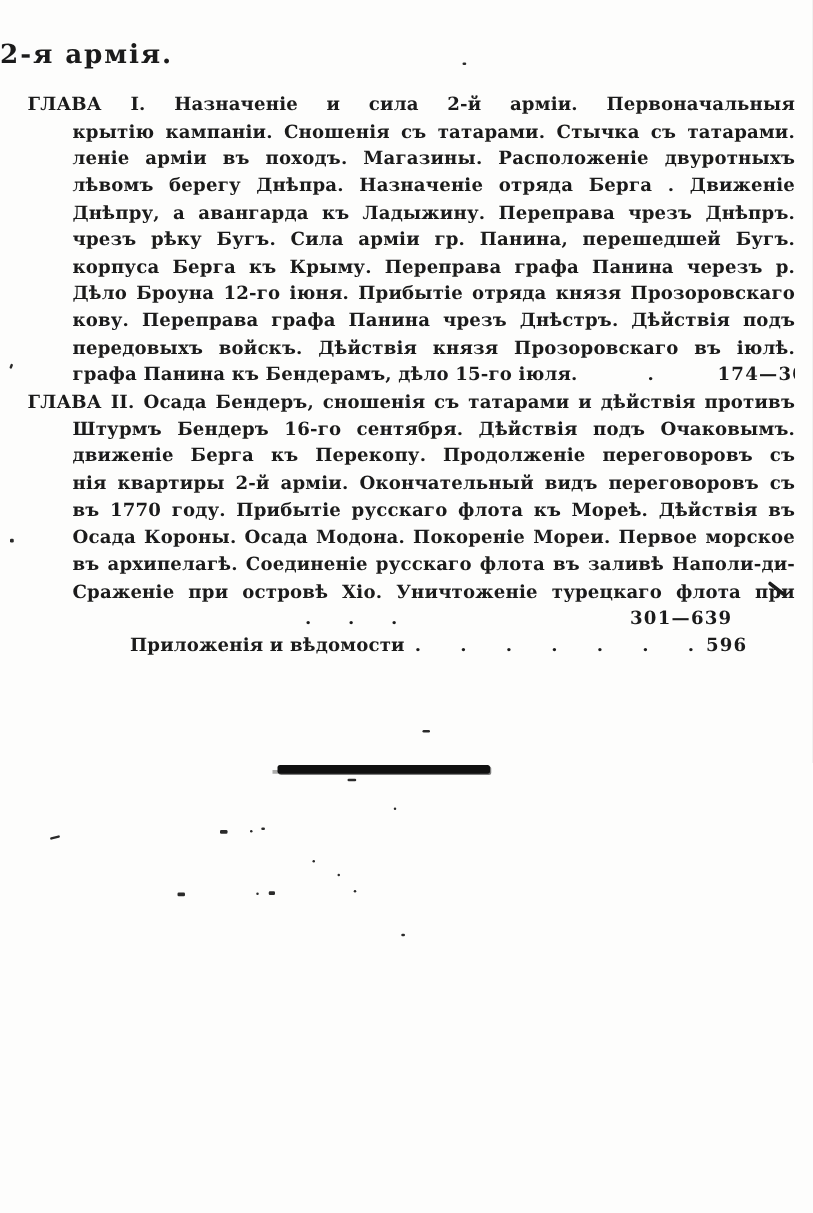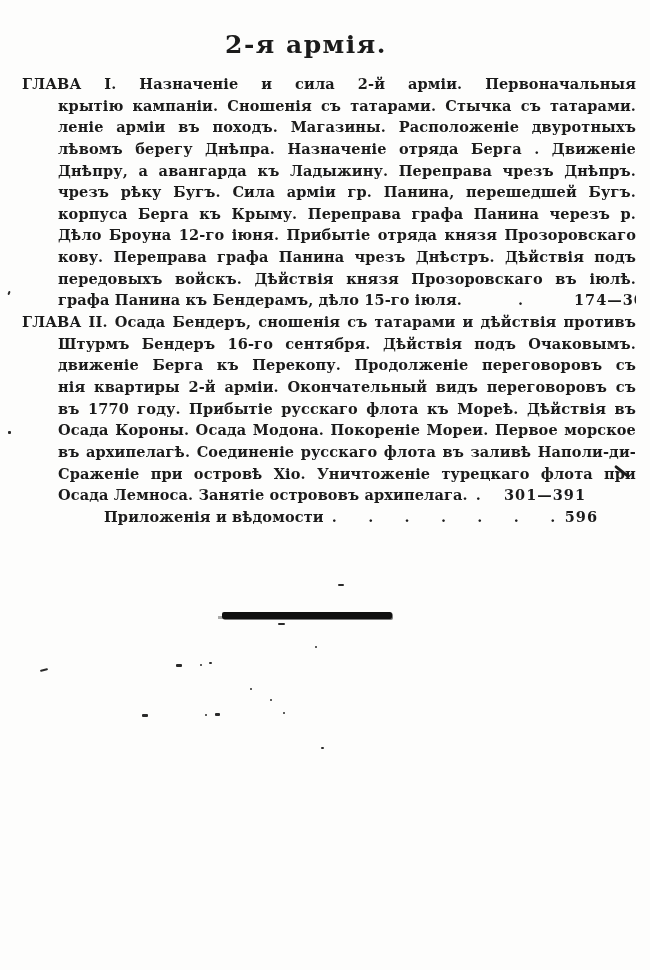--- a/index.html
+++ b/index.html
@@ -6,23 +6,22 @@
   .page{
     position:relative;
     width:650px;height:970px;
     background:#fdfdfc;
     overflow:hidden;
     font-family:"DejaVu Serif","Liberation Serif",serif;
     color:#1b1b1b;
   }
   .title{
     position:absolute;top:30px;left:0;width:100%;
-    text-align:center;
     padding-right:38px;box-sizing:border-box;
-    font-size:25px;font-weight:700;letter-spacing:1.5px;
+    font-size:21px;font-weight:700;letter-spacing:1.5px;
   }
   .toc{
     position:absolute;top:73px;left:22px;width:614px;
     font-size:14.5px;font-weight:700;
     letter-spacing:0.15px;
   }
   .ln{
     height:21.65px;line-height:21.65px;
     overflow:hidden;
     text-align:justify;
@@ -86,23 +85,22 @@
     <div class="ln">ГЛАВА II. Осада Бендеръ, сношенія съ татарами и дѣйствія противъ хана.</div>
     <div class="ln hang">Штурмъ Бендеръ 16-го сентября. Дѣйствія подъ Очаковымъ. Двукратное</div>
     <div class="ln hang">движеніе Берга къ Перекопу. Продолженіе переговоровъ съ татарами. Зим-</div>
     <div class="ln hang">нія квартиры 2-й арміи. Окончательный видъ переговоровъ съ татарами въ</div>
     <div class="ln hang">въ 1770 году. Прибытіе русскаго флота къ Мореѣ. Дѣйствія въ Мореѣ.</div>
     <div class="ln hang">Осада Короны. Осада Модона. Покореніе Мореи. Первое морское сраженіе</div>
     <div class="ln hang">въ архипелагѣ. Соединеніе русскаго флота въ заливѣ Наполи-ди-Романія.</div>
     <div class="ln hang">Сраженіе при островѣ Хіо. Уничтоженіе турецкаго флота при Чесмѣ.</div>
 
     <div class="ln hang leader l2">
-      <span class="lt">Осада Лемноса. Занятіе острововъ архипелага.</span>
       <span class="dots">. . .</span>
-      <span class="pg">301—391</span>
+      <span class="pg">301—639</span>
     </div>
 
     <div class="ln deep leader l3">
       <span class="lt">Приложенія и вѣдомости</span>
       <span class="dots">. . . . . . . . . .</span>
       <span class="pg">596</span>
     </div>
   </div>
 
   <div class="bar"></div>

